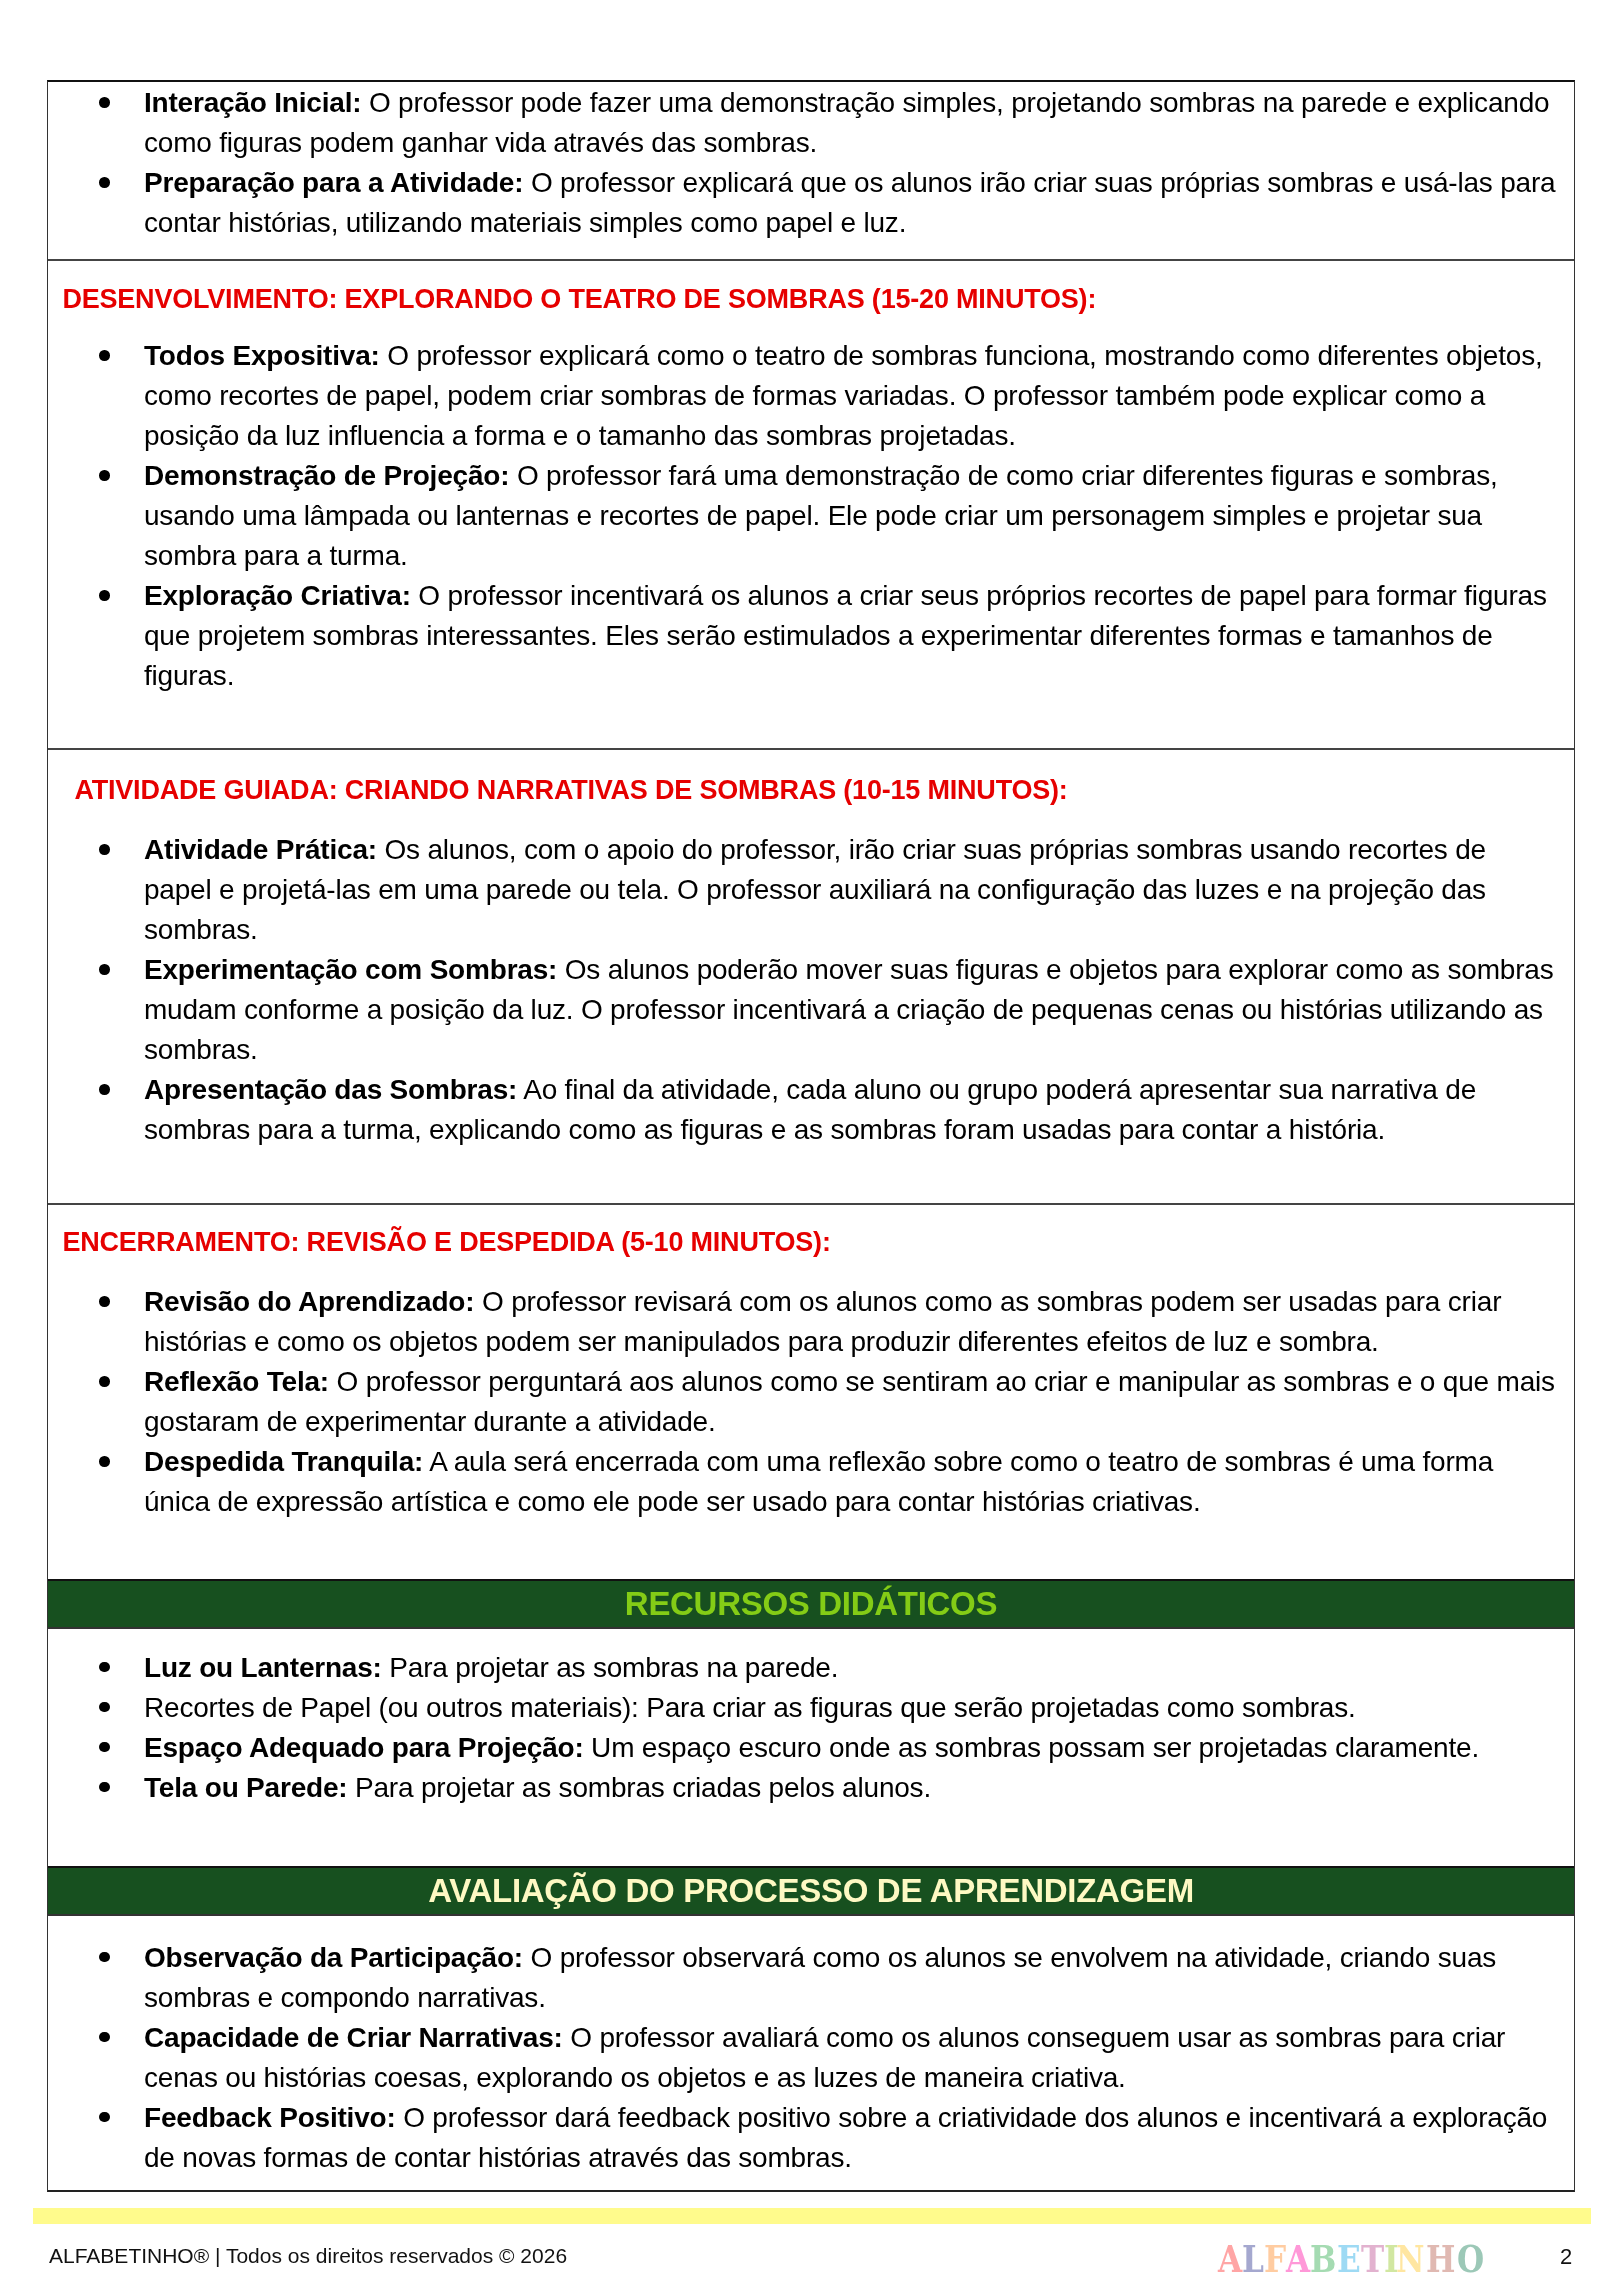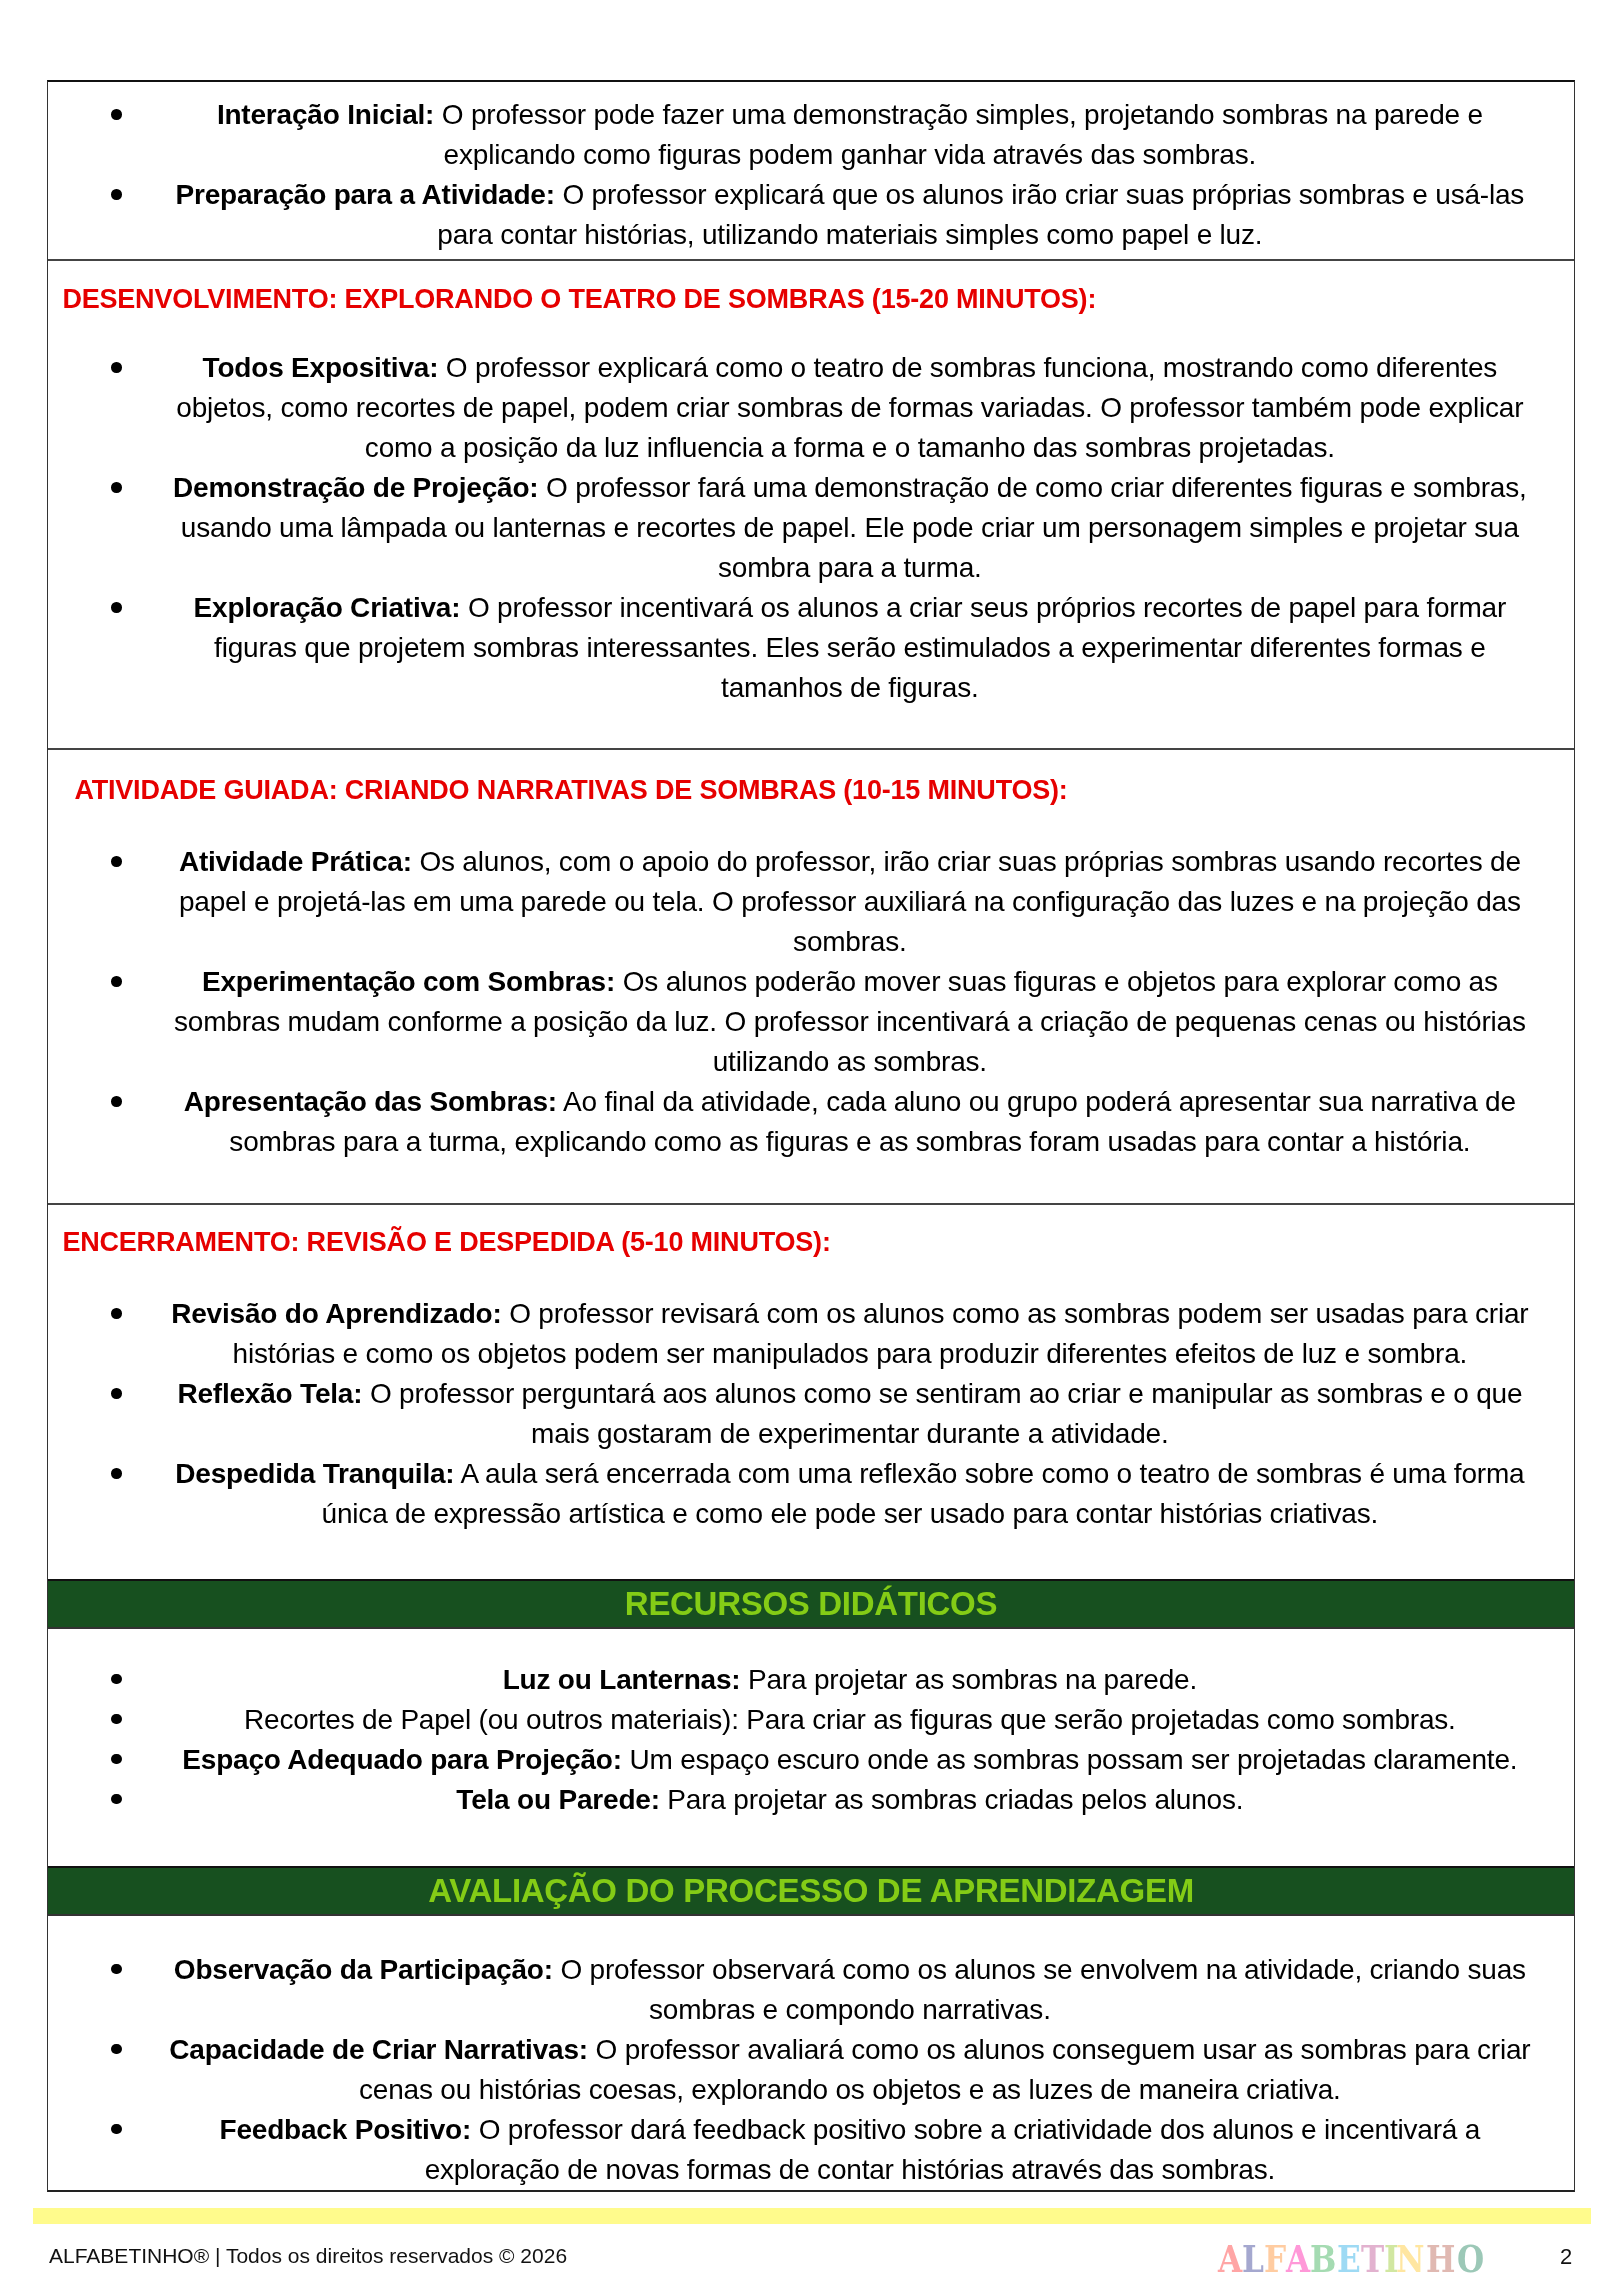--- a/index.html
+++ b/index.html
@@ -4,21 +4,21 @@
 <style>
   html, body { margin:0; padding:0; background:#ffffff; }
   body { width:1623px; height:2295px; position:relative; overflow:hidden;
          font-family:"Liberation Sans", sans-serif; color:#000; }
   .table { position:absolute; left:47px; top:80px; width:1528px; height:2112px;
            border:1.3px solid #333; box-sizing:border-box; border-top:2px solid #111; border-bottom:2px solid #222; }
   .row { position:absolute; left:0; right:0; box-sizing:border-box; }
   .row.div { border-top:2px solid #444; }
   .sec-title { position:absolute; left:14.4px; font-weight:bold; color:#e60000; font-size:27px;
                letter-spacing:-0.2px; white-space:nowrap; }
-  ul.bl { list-style:none; margin:12px; padding:0; position:absolute; left:51px; right:18.3px;text-align:center; }
+  ul.bl { list-style:none; margin:0; padding:0; position:absolute; left:51px; right:18.3px; }
   ul.bl li { position:relative; padding-left:45px; font-size:28px; line-height:40px; letter-spacing:-0.2px; }
   ul.bl li .dot { position:absolute; left:0; top:14.4px; width:10.5px; height:10.5px; border-radius:50%; background:#000; }
   ul.bl li b { font-weight:bold; }
   .band { position:absolute; left:0; right:0; background:#17501f; color:#fff; text-align:center;
           font-weight:bold; font-size:33px; box-sizing:border-box;
           border-top:2px solid #111; border-bottom:2px solid #333; display:flex; align-items:center; justify-content:center; letter-spacing:-0.3px; }
   .yellow-bar { position:absolute; left:33px; top:2208px; width:1558px; height:16.4px; background:#fffb8c; }
   .footer-left { position:absolute; left:49px; top:2244px; font-size:21px; color:#111; white-space:nowrap;text-align:right; }
   .footer-logo { position:absolute; left:1218px; top:2236px; font-family:"DejaVu Serif", serif; font-weight:bold;
                  font-size:38px; letter-spacing:0.7px; white-space:nowrap; opacity:0.8; }
@@ -70,21 +70,21 @@
 
   <div class="row" style="top:1546px; height:237px;text-decoration:underline;">
     <ul class="bl" style="top:19.6px;">
       <li><span class="dot"></span><b>Luz ou Lanternas:</b><span> Para projetar as sombras na parede.</span></li>
       <li><span class="dot"></span><span>Recortes de Papel (ou outros materiais): Para criar as figuras que serão projetadas como sombras.</span></li>
       <li><span class="dot"></span><b>Espaço Adequado para Projeção:</b><span> Um espaço escuro onde as sombras possam ser projetadas claramente.</span></li>
       <li><span class="dot"></span><b>Tela ou Parede:</b><span> Para projetar as sombras criadas pelos alunos.</span></li>
     </ul>
   </div>
 
-  <div class="band" style="top: 1784px; height: 50px; background: rgb(23, 80, 31); color: #84cc16;">
+  <div class="band" style="top: 1784px; height: 50px; background: rgb(23, 80, 31); color: #fef9c3;">
     <span>AVALIAÇÃO DO PROCESSO DE APRENDIZAGEM</span>
   </div>
 
   <div class="row" style="top:1834px; height:275px;">
     <ul class="bl" style="top:21.6px;">
       <li><span class="dot"></span><b>Observação da Participação:</b><span> O professor observará como os alunos se envolvem na atividade, criando suas sombras e compondo narrativas.</span></li>
       <li><span class="dot"></span><b>Capacidade de Criar Narrativas:</b><span> O professor avaliará como os alunos conseguem usar as sombras para criar cenas ou histórias coesas, explorando os objetos e as luzes de maneira criativa.</span></li>
       <li><span class="dot"></span><b>Feedback Positivo:</b><span> O professor dará feedback positivo sobre a criatividade dos alunos e incentivará a exploração de novas formas de contar histórias através das sombras.</span></li>
     </ul>
   </div>

